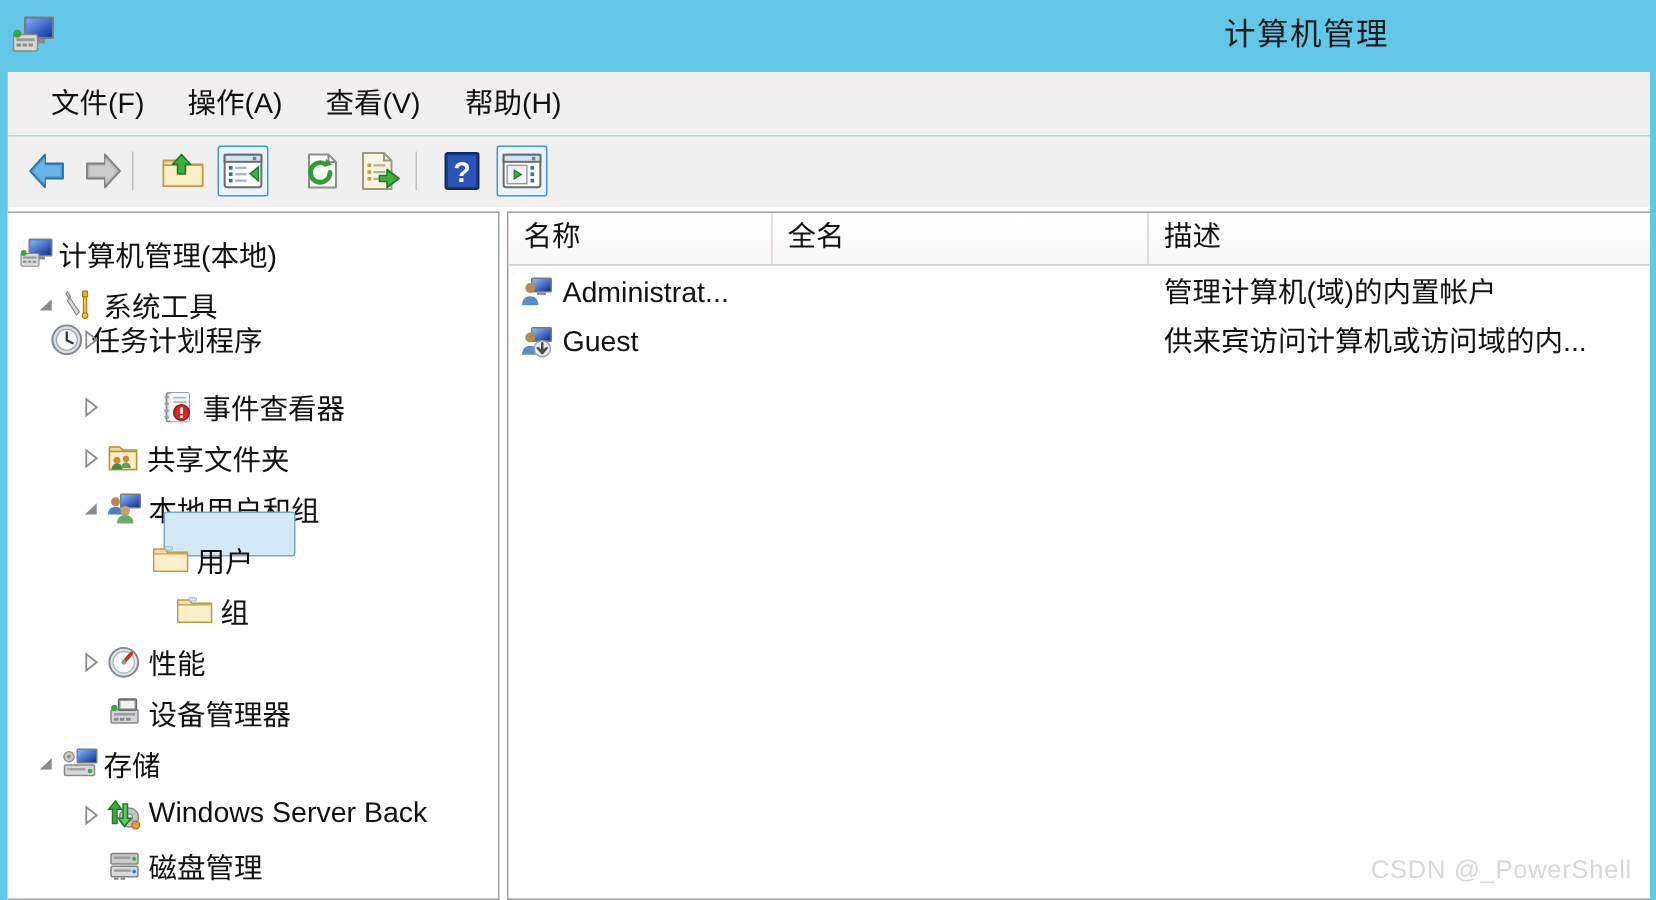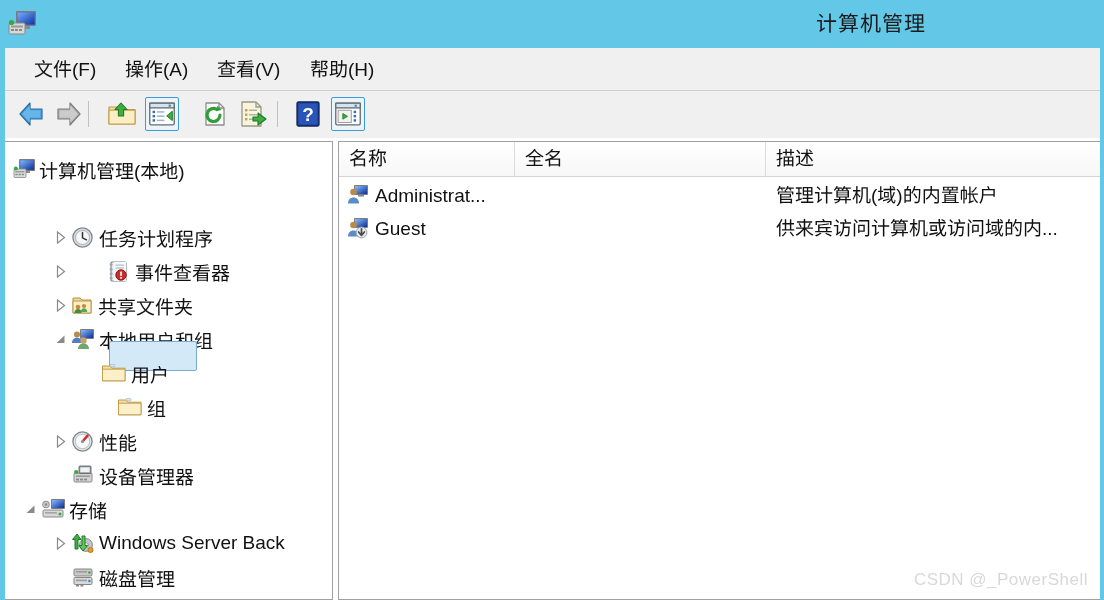--- a/index.html
+++ b/index.html
@@ -290,22 +290,39 @@
             <rect x="2.4" y="13" width="9" height="1.4" fill="#9a9a9a"></rect>
             <rect x="2.4" y="15.8" width="2.2" height="1.4" fill="#8a8a8a"></rect>
             <rect x="5.6" y="15.8" width="2.2" height="1.4" fill="#8a8a8a"></rect>
             <rect x="8.8" y="15.8" width="2.2" height="1.4" fill="#8a8a8a"></rect>
             <circle cx="2.8" cy="10.6" r="2" fill="#37a93c"></circle>
           </svg>
         </span>
         <span class="tw-label">计算机管理(本地)</span>
       </div>
 
-
-      <div class="tree-row" style="top:78px;padding-left:66px">
+      <div class="tree-row" style="top:44px;padding-left:36px">
+        <span class="chev" style="left:20px;top:12px">
+          <svg width="12" height="12" viewBox="0 0 12 12">
+              <path d="M1.5 9 L9.5 9 L9.5 1.5 Z" fill="#8a8a8a"></path>
+            </svg>
+        </span>
+        <span style="width:28px;display:inline-block">
+          <svg width="24" height="22" viewBox="0 0 24 22">
+            <path d="M4 2.5 L6 5.5 L5 7 L3 4 Z" fill="#c9c9c9" stroke="#808080" stroke-width=".7"></path>
+            <path d="M5.5 6.5 L12 16 L10 18 L4 8.5 Z" fill="#d6d6d6" stroke="#808080" stroke-width=".7"></path>
+            <rect x="14" y="2" width="3.4" height="4" rx=".6" fill="#e8b22c" stroke="#9c7413" stroke-width=".7"></rect>
+            <rect x="14.6" y="6" width="2.2" height="11" fill="#f0c54e" stroke="#9c7413" stroke-width=".7"></rect>
+            <circle cx="15.7" cy="18.4" r="1.9" fill="#f0c54e" stroke="#9c7413" stroke-width=".7"></circle>
+          </svg>
+        </span>
+        <span class="tw-label">系统工具</span>
+      </div>
+
+      <div class="tree-row" style="top:67px;padding-left:28px">
         <span class="chev" style="left:50px;top:11px">
           <svg width="12" height="13" viewBox="0 0 12 13">
               <path d="M2.5 1 L2.5 12 L9.5 6.5 Z" fill="none" stroke="#8a8a8a" stroke-width="1.2"></path>
             </svg>
         </span>
         <span style="width:28px;display:inline-block">
           <svg width="23" height="23" viewBox="0 0 23 23">
             <circle cx="11.5" cy="11.5" r="9.6" fill="#d9dde1" stroke="#7e868e" stroke-width="1.3"></circle>
             <circle cx="11.5" cy="11.5" r="7" fill="#f4f6f8" stroke="#9aa2aa" stroke-width=".8"></circle>
             <path d="M11.5 6.5 L11.5 11.8 L15.5 13.8" fill="none" stroke="#333" stroke-width="1.5" stroke-linecap="round"></path>

